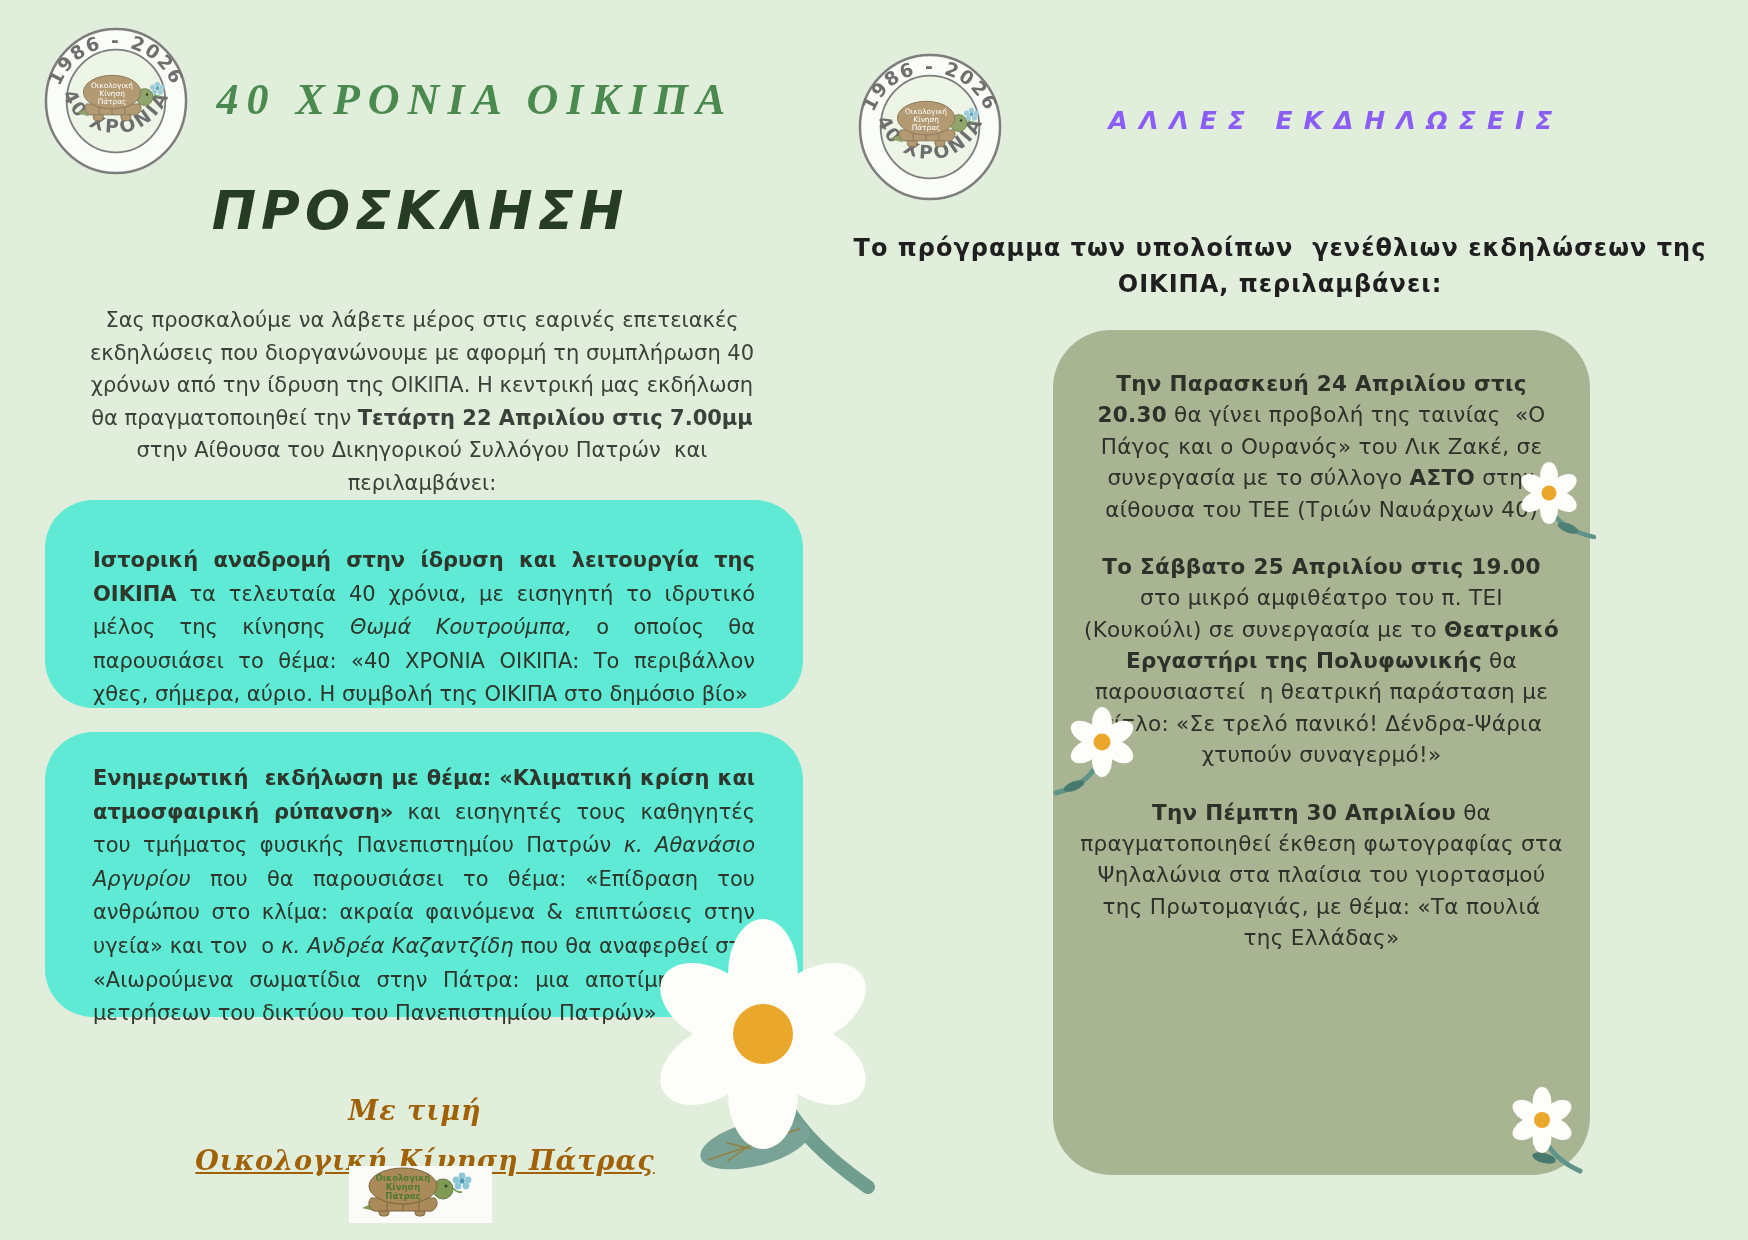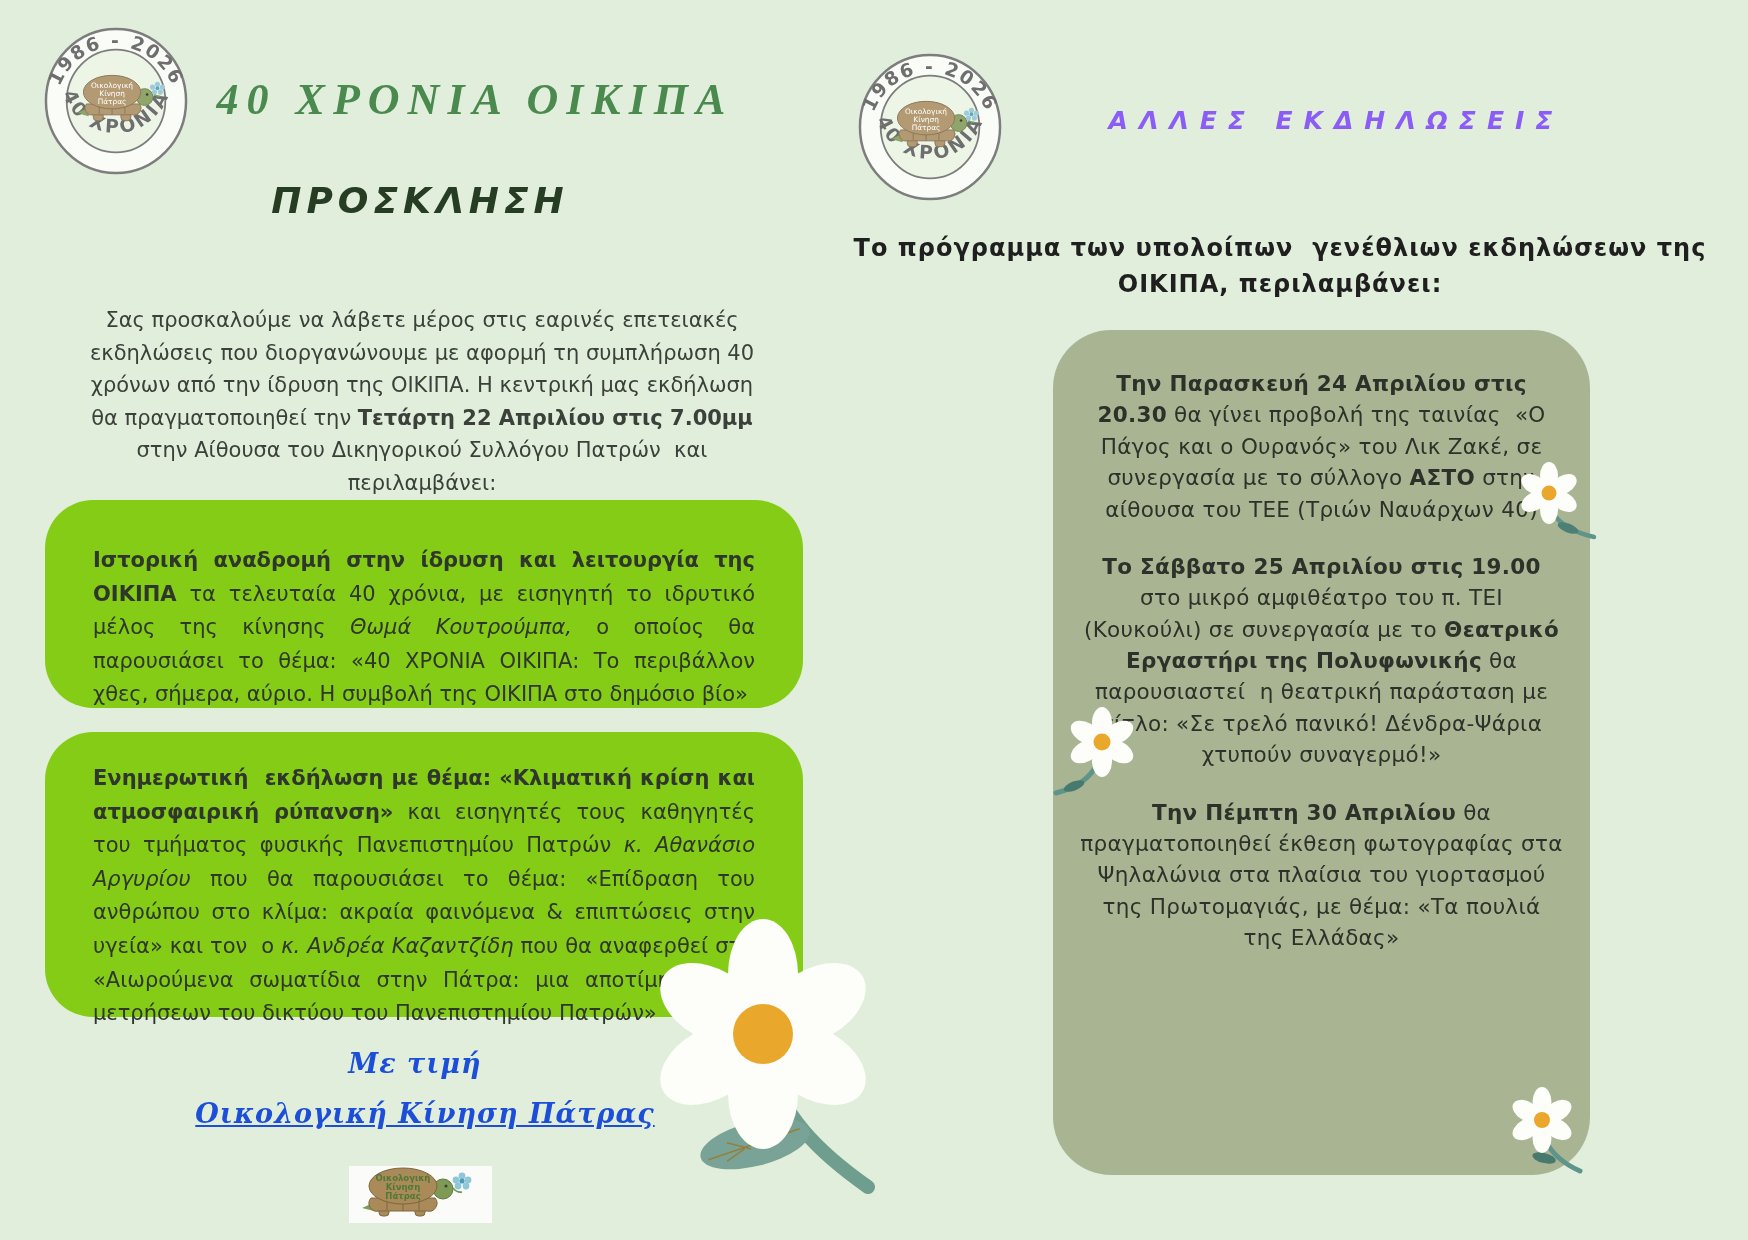--- a/index.html
+++ b/index.html
@@ -10,39 +10,39 @@
   }
   .abs{position:absolute;}
   
   .main-title{
     left:195px;top:74px;width:560px;text-align:center;margin:0;
     font-size:44px;font-weight:700;font-style:italic;letter-spacing:8px;
     color:#4a8a4e;font-family:Liberation Serif, serif;
   }
   .subtitle{
     left:120px;top:180px;width:600px;text-align:center;margin:0;
-    font-size:36px;font-weight:800;font-style:italic;letter-spacing:5px;
+    font-size:53px;font-weight:800;font-style:italic;letter-spacing:5px;
     color:#263d24;
   }
   .intro{
     left:70px;top:288px;width:672px;margin:16px;text-align:center;
     font-size:21px;line-height:1.55;color:#3b413a;white-space:pre-wrap;
   }
   .green-box{
-    background:#84cc16;border-radius:48px;box-sizing:border-box;
+    background:#5eead4;border-radius:48px;box-sizing:border-box;
     padding:40px 48px;color:#2f362c;
   }
   .box1{left:45px;top:500px;width:758px;height:208px;padding-top:44px;}
   .box2{left:45px;top:732px;width:758px;height:285px;padding-top:30px;}
   .green-box p{
     margin:0;font-size:21px;line-height:1.6;text-align:justify;white-space:pre-wrap;
   }
   .signoff{
-    text-align:center;color:#1d4ed8;font-family:"DejaVu Serif",serif;
-    font-style:italic;font-weight:700;font-size:27px;letter-spacing:1px;
+    text-align:center;color:#a16207;font-family:"DejaVu Serif",serif;
+    font-style:italic;font-weight:700;font-size:27px;letter-spacing:1px;margin-top:47px;
   }
   .signoff1{left:165px;top:1048px;width:500px;}
   .signoff2{left:125px;top:1098px;width:600px;text-decoration:underline;}
   .footer-logo{left:349px;top:1166px;width:143px;height:57px;background:#fbfcfa;}
   
   .right-title{
     left:1050px;top:90px;width:540px;text-align:center;margin:16px;
     font-size:25px;font-weight:600;font-style:italic;letter-spacing:11px;
     color:#8b5cf6;
   }

